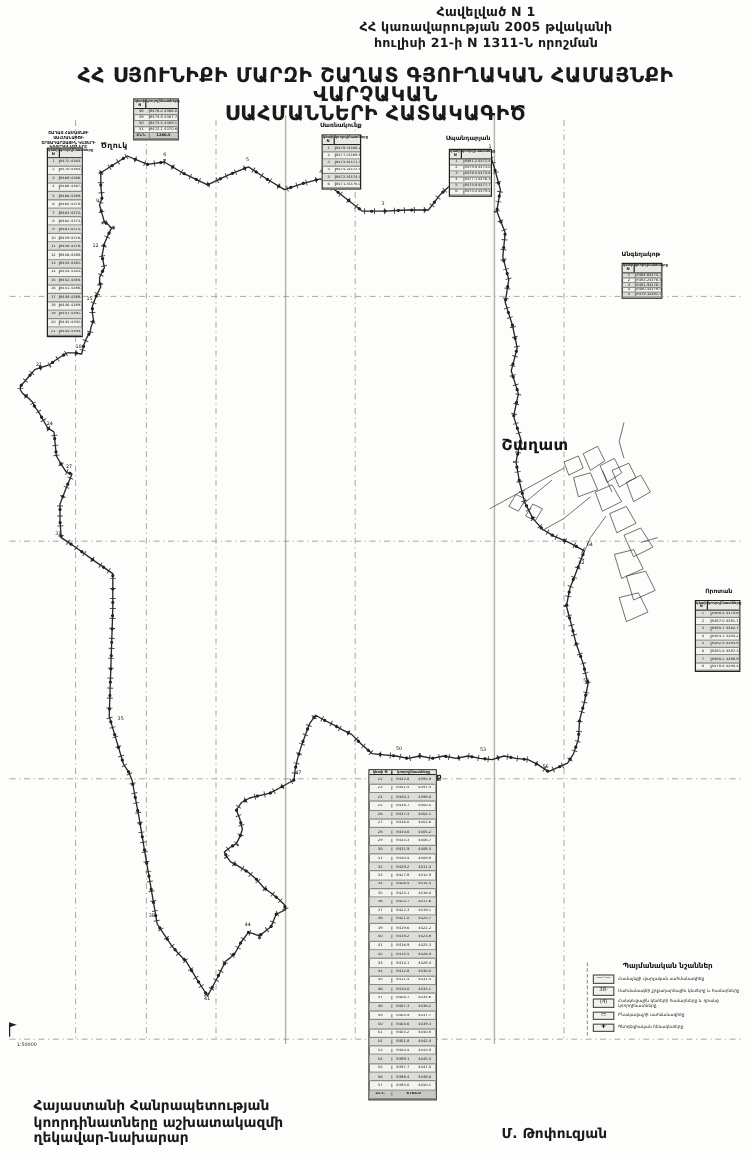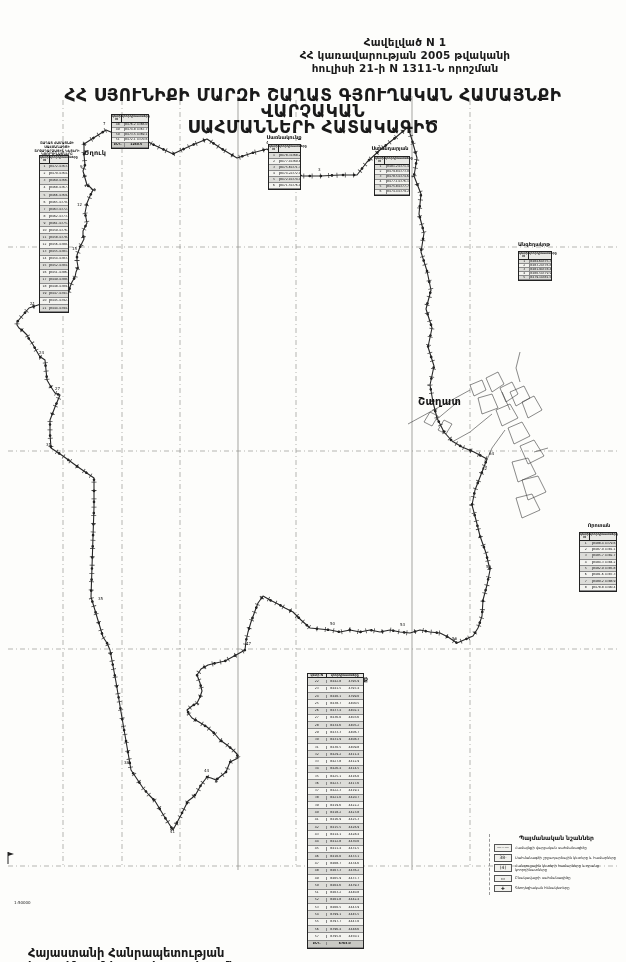--- a/index.html
+++ b/index.html
@@ -1,18 +1,18 @@
 <!DOCTYPE html>
 <html><head>
 <meta charset="utf-8">
 <style>
   html,body{margin:0;padding:0;background:#e9e9e6;}
   .page{position:relative;width:626px;height:962px;background:#fdfdfb;overflow:hidden;
         font-family:"DejaVu Sans","Liberation Sans",sans-serif;color:#1a1a1a;}
-  .abs{position:absolute;margin-top:32px;}
+  .abs{position:absolute;}
   .hdr{left:210px;top:4px;width:390px;text-align:center;font-size:10.5px;font-weight:bold;
        line-height:13px;white-space:pre-line;letter-spacing:.2px;}
   .maintitle{left:20px;top:55px;width:586px;text-align:center;font-size:17px;font-weight:bold;
        line-height:16px;white-space:pre-line;letter-spacing:.4px;}
   #map-svg{position:absolute;left:0;top:0;width:626px;height:962px;}
   .ptlabel{font-size:4px;fill:#111;font-family:"DejaVu Sans",sans-serif;}
 
   
   .ctitle{font-size:5px;font-weight:bold;text-align:center;white-space:pre-line;line-height:5.5px;color:#111;}
   .ctitle.tiny{font-size:3.4px;line-height:3.8px;}
@@ -123,21 +123,21 @@
       <text x="489" y="455" class="ptlabel">64</text>
     </svg>
 
   <div class="abs hdr">Հավելված N 1
 ՀՀ կառավարության 2005 թվականի
 հուլիսի 21-ի N 1311-Ն որոշման</div>
   <div class="abs maintitle">ՀՀ ՍՅՈՒՆԻՔԻ ՄԱՐԶԻ ՇԱՂԱՏ ԳՅՈՒՂԱԿԱՆ ՀԱՄԱՅՆՔԻ ՎԱՐՉԱԿԱՆ
 ՍԱՀՄԱՆՆԵՐԻ ՀԱՏԱԿԱԳԻԾ</div>
 
   <div class="abs maplabel" style="left:84px;top:117px;font-size:6.5px;">Ծղուկ</div>
-  <div class="abs maplabel" style="left:418px;top:364px;font-size:10px;">Շաղատ</div>
+  <div class="abs maplabel" style="left:418px;top:364px;font-size:13px;">Շաղատ</div>
   <div class="abs maplabel" style="left:346px;top:643px;font-size:6.5px;">Մուցք</div>
 
   <div class="abs ctitle tiny" style="left:33px;top:110px;width:48px;">ՇԱՂԱՏ ՀԱՄԱՅՆՔԻ ՍԱՀՄԱՆԱԳԾԻ
 ՇՐՋԱԴԱՐՁԱՅԻՆ ԿԵՏԵՐԻ
 ԿՈՈՐԴԻՆԱՏՆԵՐԸ</div>
   <div class="abs cbox" style="left:39px;top:123px;width:30px;height:158px;">
     <div class="chead">
         <span class="ch1">կետի N</span>
         <span class="ch2">կոորդինատները</span>
       </div>
@@ -665,14 +665,15 @@
           <span class="leglbl">Գեոդեզիական հենակետերը</span>
         </div>
       </div>
   </div>
 
   <div class="abs scalemark" style="left:14px;top:868px;">1:50000</div>
 
   <div class="abs footer-left">Հայաստանի Հանրապետության
 կոորդինատները աշխատակազմի
 ղեկավար-նախարար</div>
+  <div class="abs signer">Մ. Թոփուզյան</div>
 
 </div>
 
 </body></html>

